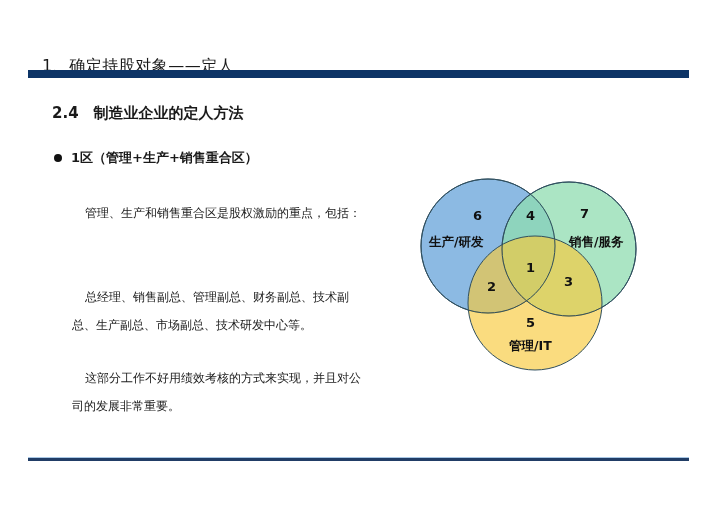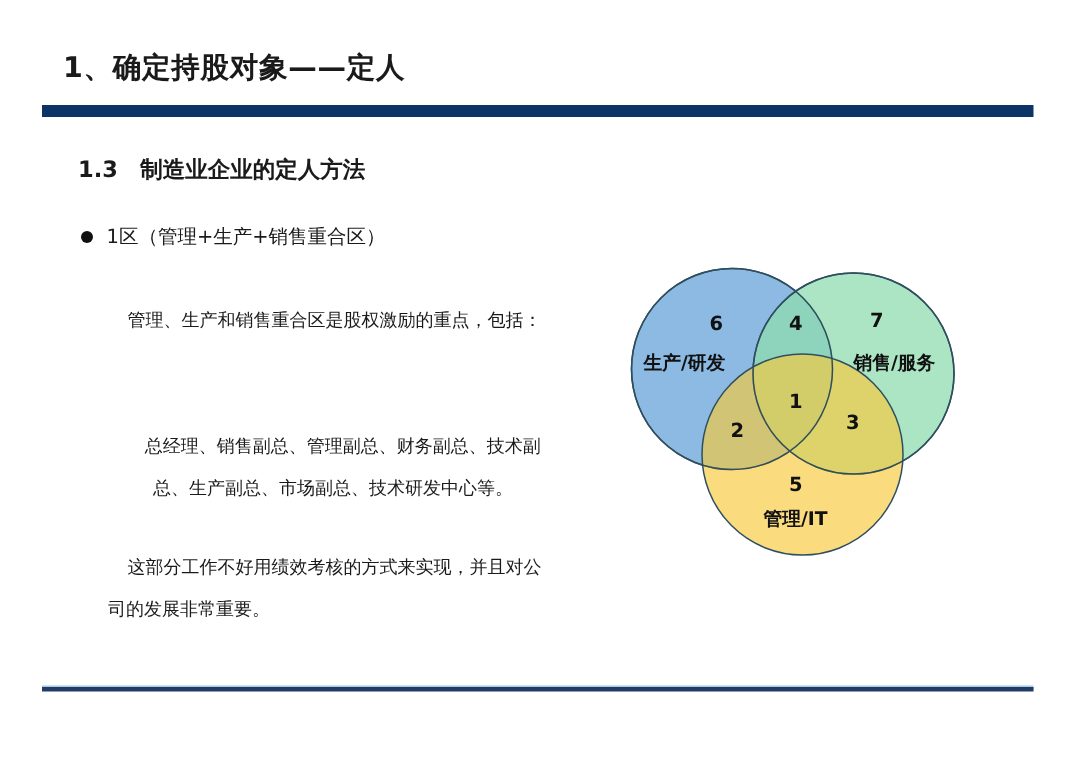--- a/index.html
+++ b/index.html
@@ -1,42 +1,42 @@
 <!DOCTYPE html>
 <html><head>
 <meta charset="utf-8">
 <style>
   html, body { margin:0; padding:0; }
   body { width:720px; height:510px; background:#ffffff; position:relative; overflow:hidden;
          font-family:"DejaVu Serif", serif; color:#1a1a1a; }
-  .title { position:absolute; left:42px; top:32px; font-size:19px; font-weight:bold; letter-spacing:0.5px;
+  .title { position:absolute; left:42px; top:56px; font-size:16px; font-weight:normal; letter-spacing:0.5px;
            font-family:"DejaVu Sans", sans-serif; }
   .top-bar { position:absolute; left:28px; top:70px; width:661px; height:8px; background:#0d3466; }
   .subtitle { position:absolute; left:52px; top:104px; font-size:15px; font-weight:bold;
               font-family:"DejaVu Sans", sans-serif; }
-  .bullet-row { position:absolute; left:54px; top:149px; font-size:13px; font-weight:normal;
+  .bullet-row { position:absolute; left:54px; top:149px; font-size:13px; font-weight:bold;
                 font-family:"DejaVu Sans", sans-serif; display:flex; align-items:center; }
   .bullet-dot { width:8px; height:8px; border-radius:50%; background:#111; margin-right:9px; }
   .para { position:absolute; left:72px; width:300px; font-size:12px; line-height:27.5px; }
   .p1 { top:200px; }
-  .p2 { top:284px;text-align:center; }
+  .p2 { top:284px; }
   .p3 { top:366px;font-family:Liberation Mono, monospace; }
   .indent { text-indent:13px; }
   .bottom-bar { position:absolute; left:28px; top:458px; width:661px; height:3px; background:#213d66;
                 box-shadow:0 -1px 0 #a9c8e6; }
   .venn { position:absolute; left:410px; top:170px; }
   .venn text { font-family:"DejaVu Sans", sans-serif; font-weight:bold; fill:#111; }
 </style>
 </head>
 <body>
 
 <div class="title">1、确定持股对象——定人</div>
 <div class="top-bar"></div>
 
-<div class="subtitle">1.3　制造业企业的定人方法</div>
+<div class="subtitle">2.4　制造业企业的定人方法</div>
 
 <div class="bullet-row">
   <span class="bullet-dot"></span>
   <span>1区（管理+生产+销售重合区）</span>
 </div>
 
 <div class="para p1 indent">管理、生产和销售重合区是股权激励的重点，包括：</div>
 <div class="para p2 indent">总经理、销售副总、管理副总、财务副总、技术副总、生产副总、市场副总、技术研发中心等。</div>
 <div class="para p3 indent">这部分工作不好用绩效考核的方式来实现，并且对公司的发展非常重要。</div>
 

